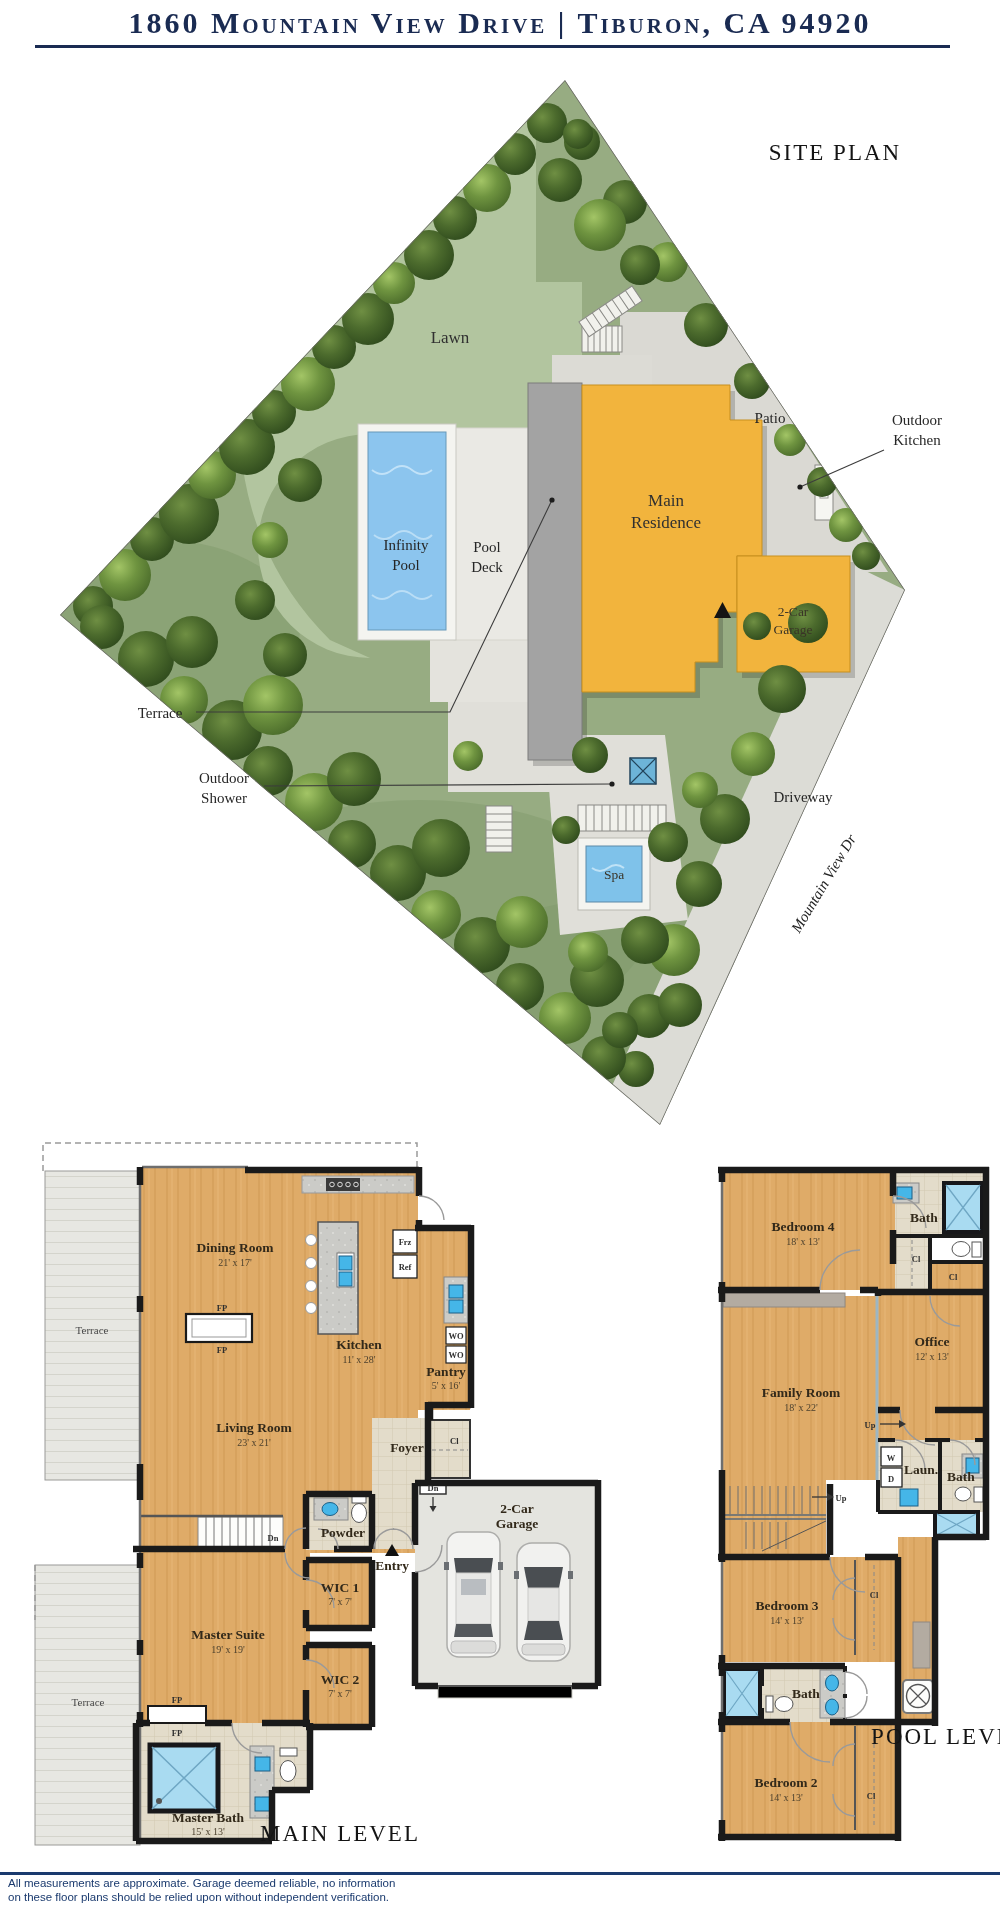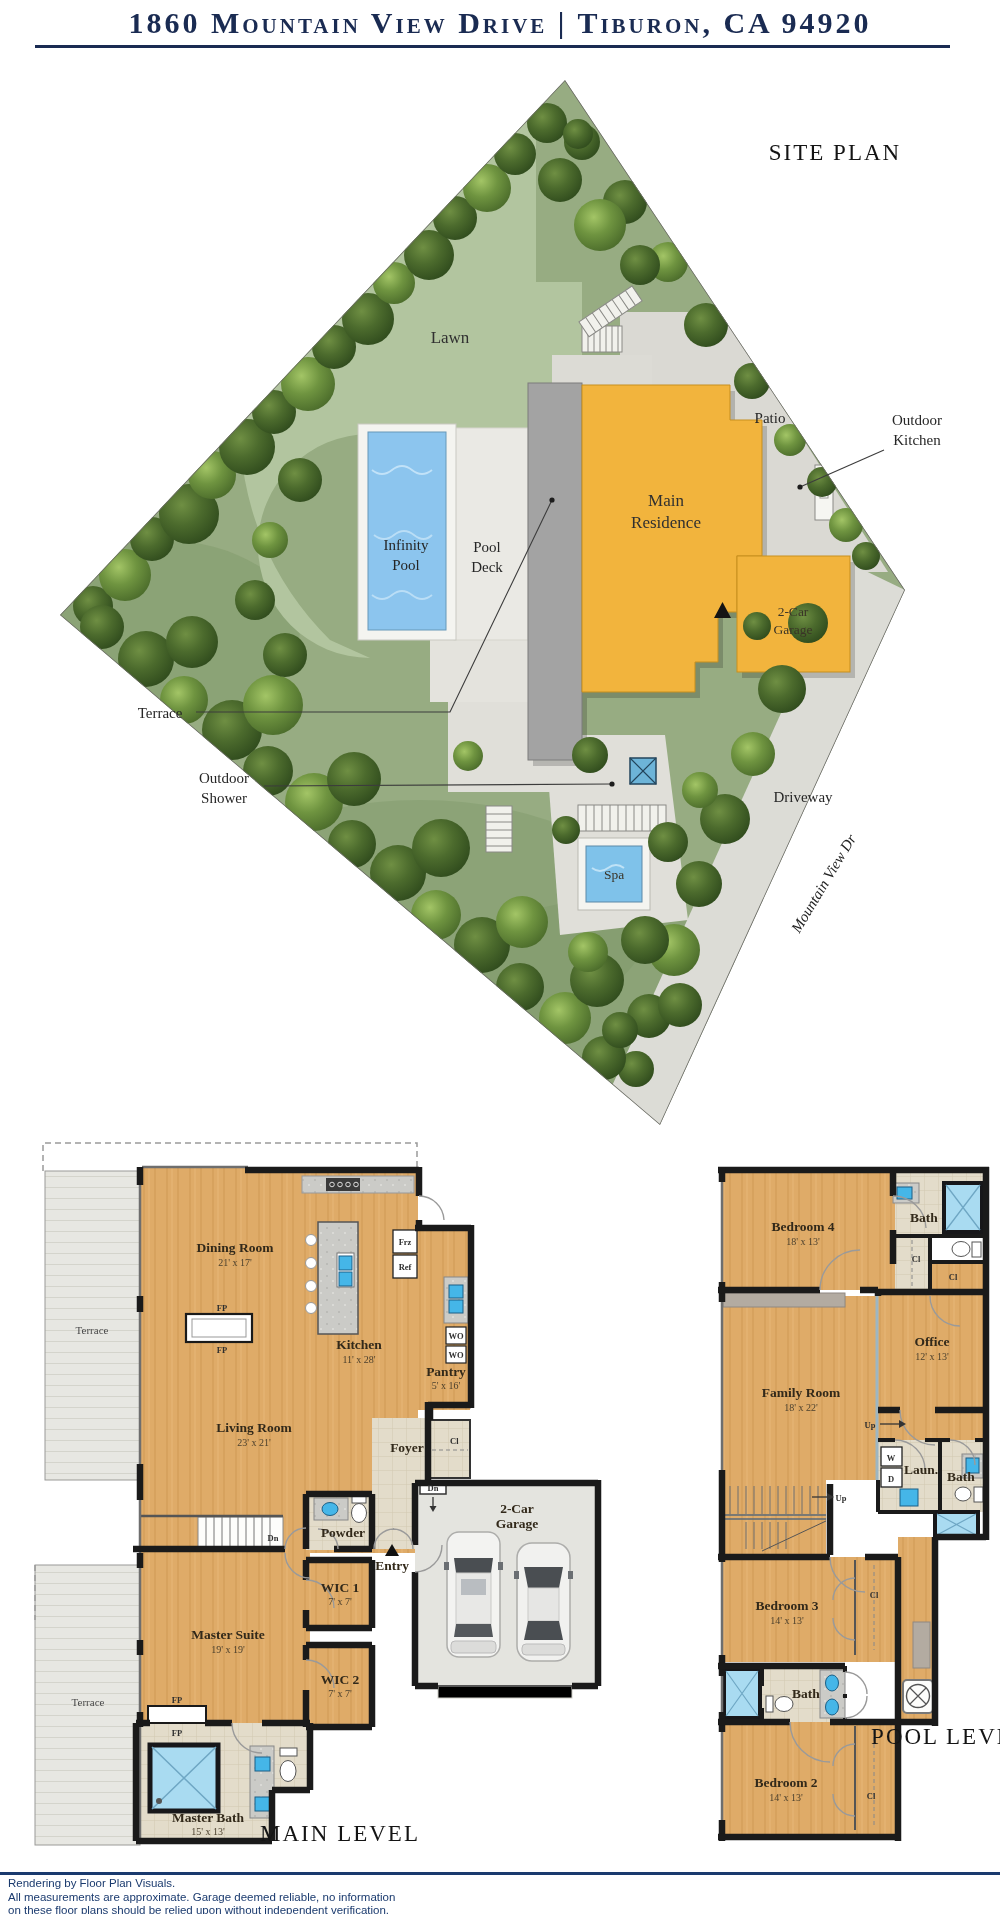--- a/index.html
+++ b/index.html
@@ -601,17 +601,16 @@
     <text class="tag" x="874" y="1598" text-anchor="middle">Cl</text>
     <text class="rn" x="806" y="1698" text-anchor="middle" font-size="11">Bath</text>
     <text class="rn" x="786" y="1787" text-anchor="middle">Bedroom 2</text>
     <text class="rd" x="786" y="1801" text-anchor="middle">14' x 13'</text>
     <text class="tag" x="871" y="1799" text-anchor="middle">Cl</text>
     <text class="ttl" x="950" y="1744" text-anchor="middle">POOL LEVEL</text>
   </svg>
 
   <div class="ftr-rule"></div>
   <div class="ftr">
-    <div>Rendering by Floor Plan Visuals.</div>
     <div>All measurements are approximate. Garage deemed reliable, no information</div>
     <div>on these floor plans should be relied upon without independent verification.</div>
   </div>
 </div>
 
 </body></html>

